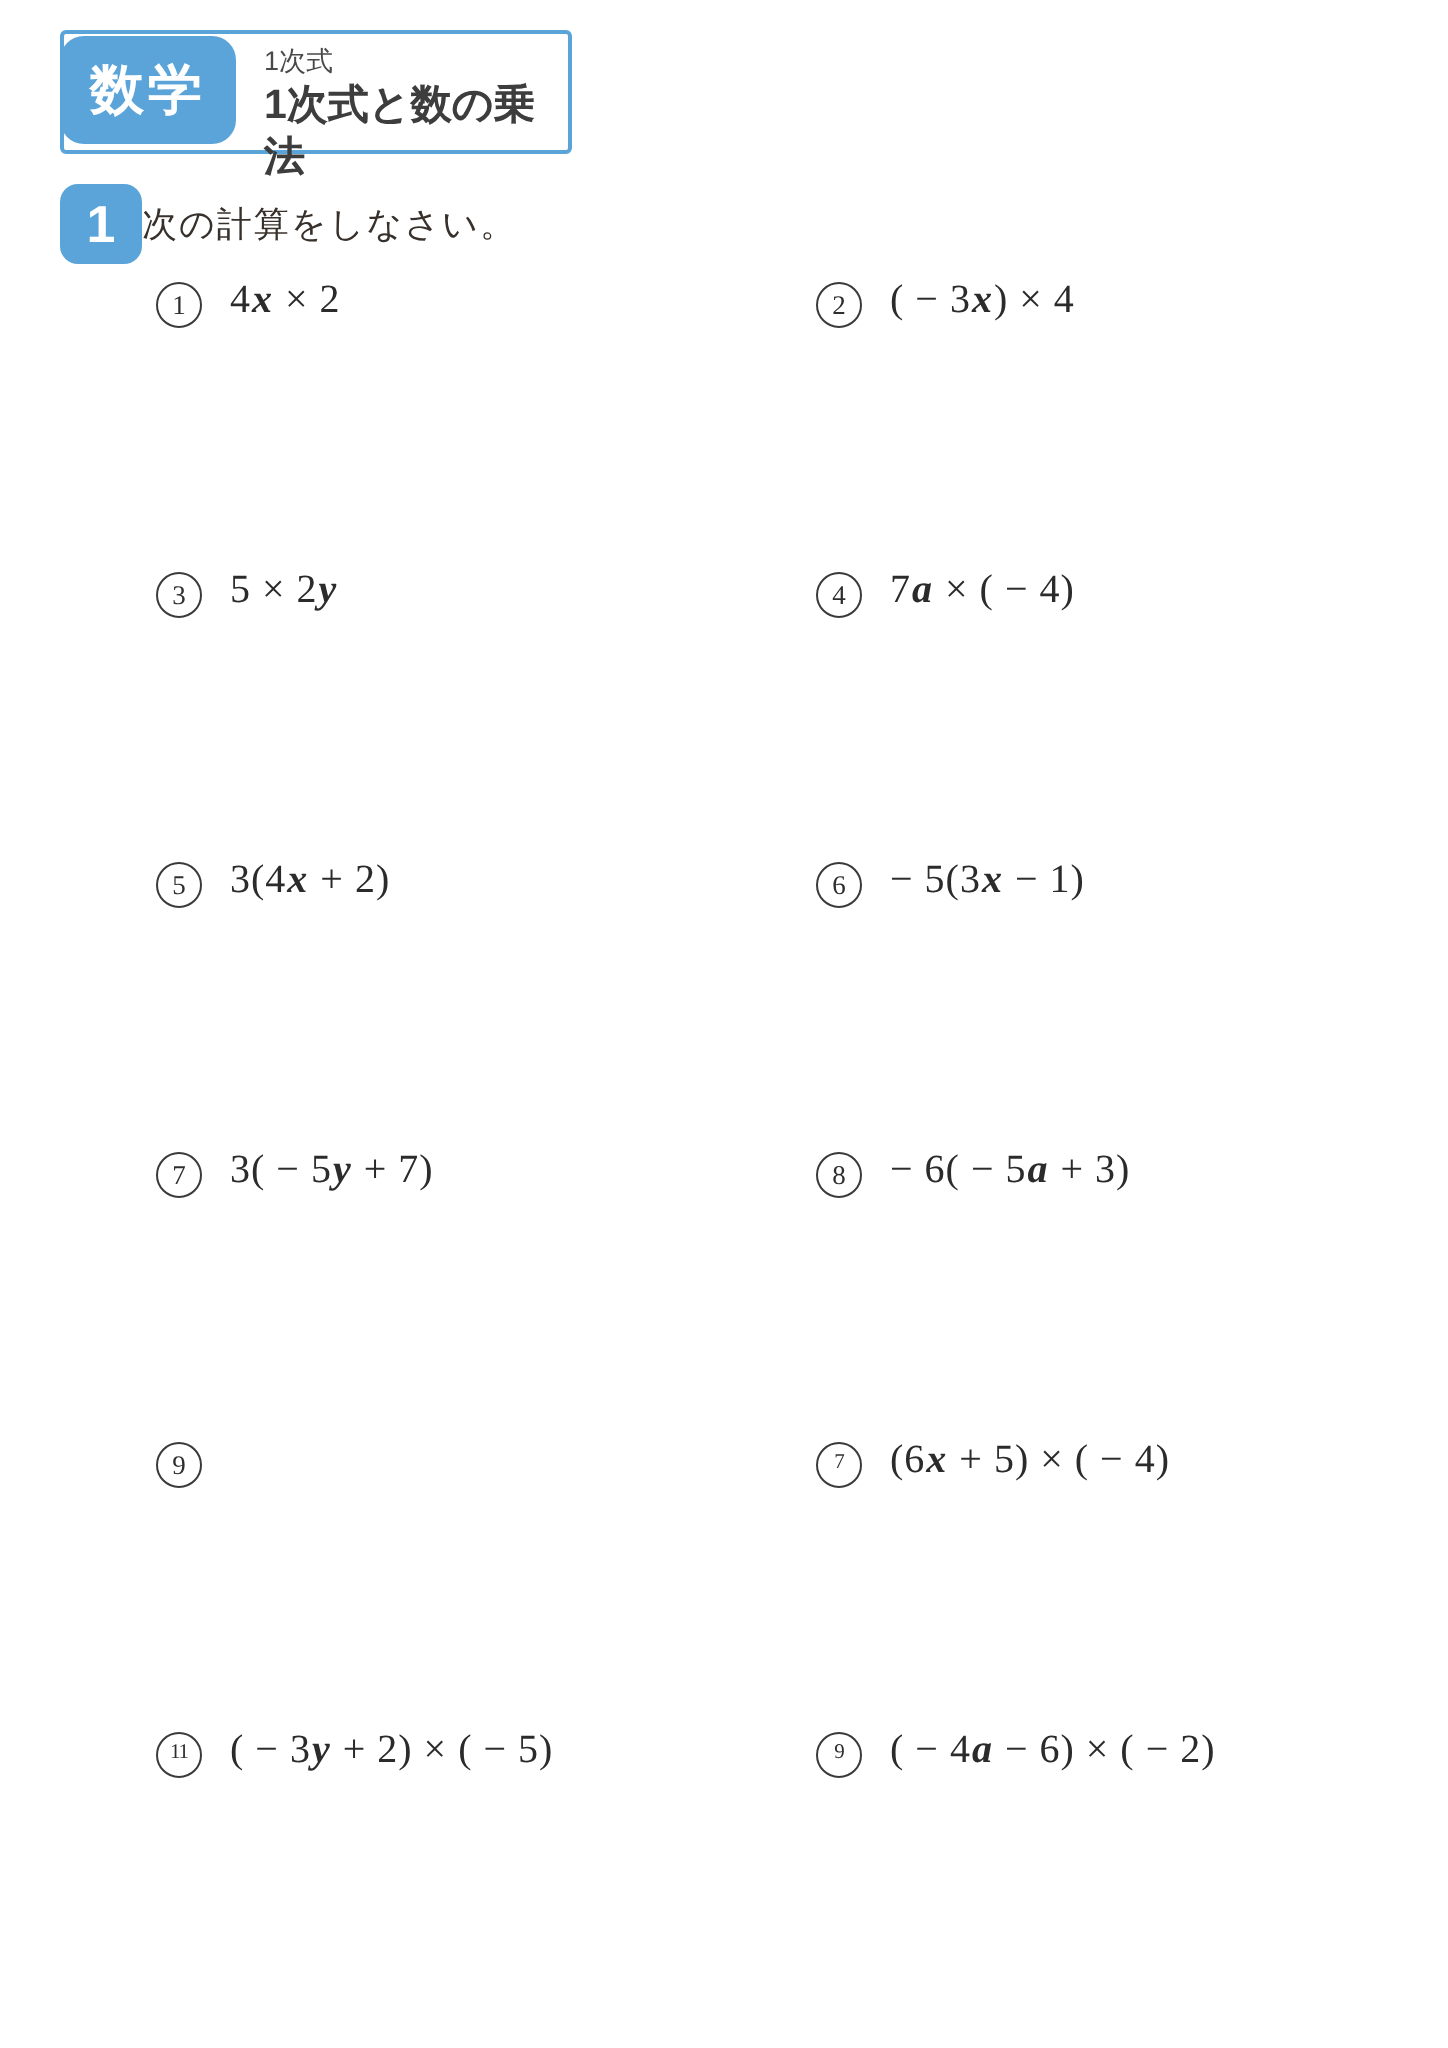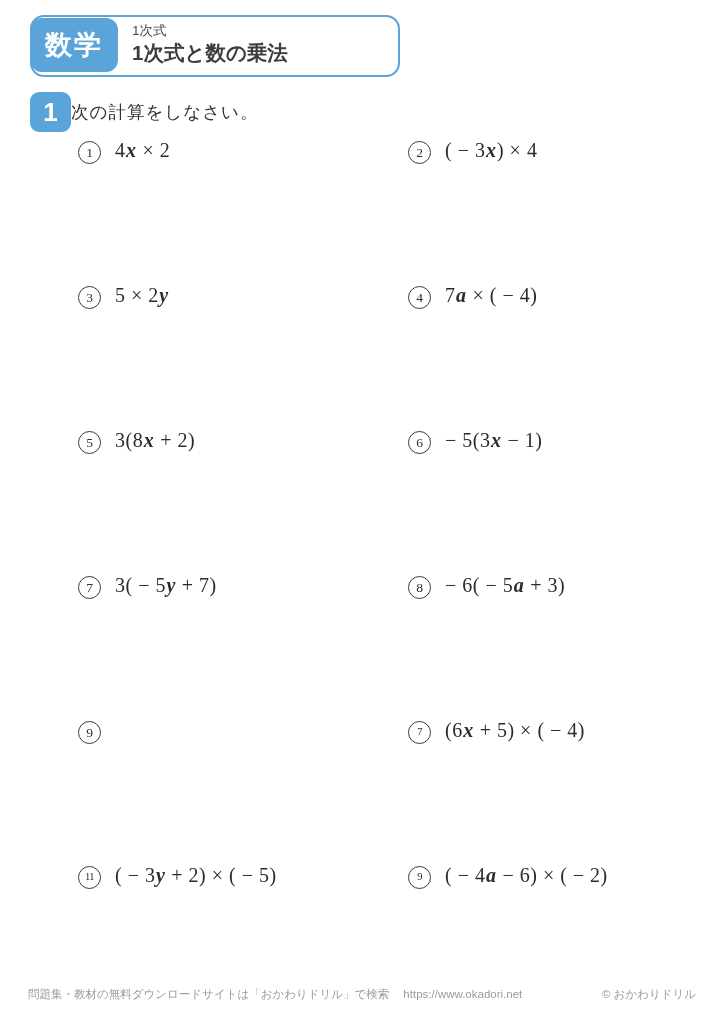--- a/index.html
+++ b/index.html
@@ -15,23 +15,23 @@
     width:724px;height:1024px;
     background:#ffffff;
     overflow:hidden;
     font-family:"Liberation Sans",sans-serif;
     color:var(--ink);
   }
 
   
   .title-box{
     position:absolute;left:30px;top:15px;
-    width:370px;height:62px;
+    width:256px;height:62px;
     border:2px solid var(--accent);
-    border-radius:14px;
+    border-radius:3px;
     background:#fff;
   }
   .subject-badge{
     position:absolute;left:-2px;top:1px;
     width:88px;height:54px;
     background:var(--accent);
     border-radius:12px;
     display:flex;align-items:center;justify-content:center;
     color:#fff;font-size:27px;font-weight:bold;letter-spacing:2px;
   }
@@ -124,21 +124,21 @@
     <span class="expr"><span>5 × 2</span><span class="var">y</span></span>
   </div>
 
   <div class="problem">
     <span class="pnum">4</span>
     <span class="expr"><span>7</span><span class="var">a</span><span> × ( − 4)</span></span>
   </div>
 
   <div class="problem">
     <span class="pnum">5</span>
-    <span class="expr"><span>3(8</span><span class="var">x</span><span> + 2)</span></span>
+    <span class="expr"><span>3(4</span><span class="var">x</span><span> + 2)</span></span>
   </div>
 
   <div class="problem">
     <span class="pnum">6</span>
     <span class="expr"><span>− 5(3</span><span class="var">x</span><span> − 1)</span></span>
   </div>
 
   <div class="problem">
     <span class="pnum">7</span>
     <span class="expr"><span>3( − 5</span><span class="var">y</span><span> + 7)</span></span>
@@ -162,20 +162,14 @@
     <span class="pnum wide">11</span>
     <span class="expr"><span>( − 3</span><span class="var">y</span><span> + 2) × ( − 5)</span></span>
   </div>
 
   <div class="problem">
     <span class="pnum wide">9</span>
     <span class="expr"><span>( − 4</span><span class="var">a</span><span> − 6) × ( − 2)</span></span>
   </div>
 </div>
 
-  <div class="footer">
-    <div>
-      <span>問題集・教材の無料ダウンロードサイトは「おかわりドリル」で検索</span><span class="site-url">https://www.okadori.net</span>
-    </div>
-    <div>© おかわりドリル</div>
-  </div>
 
 </div>
 
 </body></html>

